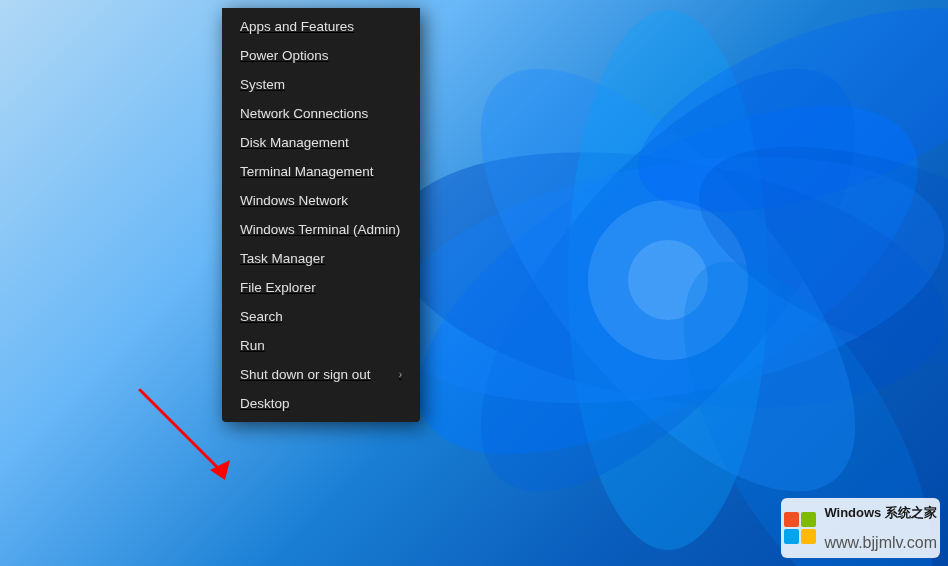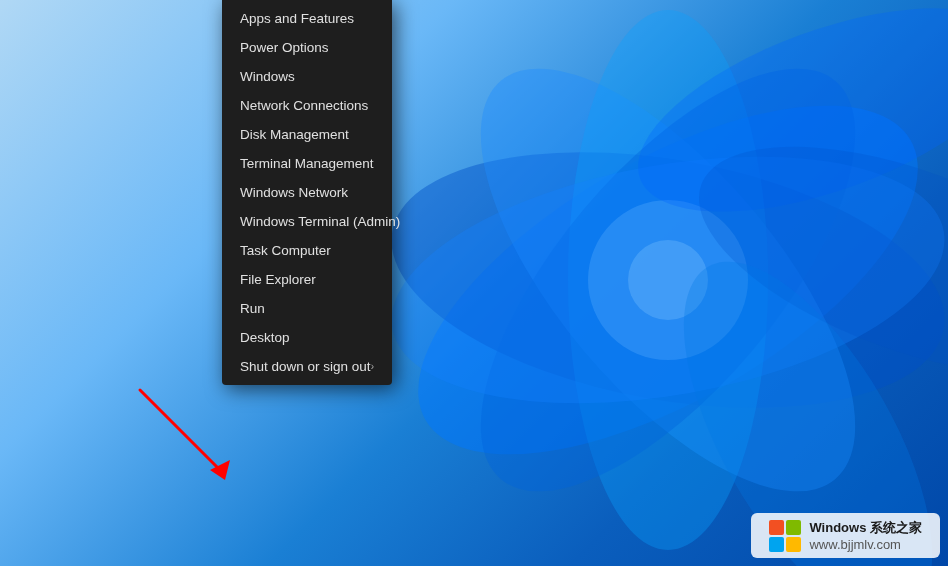--- a/index.html
+++ b/index.html
@@ -29,21 +29,21 @@
       width: 680px;
       height: 650px;
     }
 
     .watermark {
       position: absolute;
       bottom: 8px;
       right: 8px;
       background: rgba(255,255,255,0.85);
       border-radius: 6px;
-      padding: 6px 18px;
+      padding: 6px 3px;
       display: flex;
       align-items: center;
       gap: 8px;
       font-size: 12px;
       color: #333;
     }
 
     .watermark-icon {
       width: 32px;
       height: 32px;
@@ -61,35 +61,37 @@
       flex-direction: column;
     }
 
     .watermark-text .line1 {
       font-size: 13px;
       font-weight: bold;
       color: #1a1a1a;
     }
 
     .watermark-text .line2 {
-      font-size: 13px;
+      font-size: 16px;
       color: #555;
+      margin-top: 12px;
     }
 
     
     .context-menu {
       position: absolute;
-      top: 0;
+      top: 8px;
       left: 222px;
-      width: 170px;
+      width: 198px;
       background: #1e1e1e;
       border-radius: 0 0 4px 4px;
       padding: 4px 0;
       box-shadow: 4px 4px 20px rgba(0,0,0,0.6);
       z-index: 100;
+      text-decoration: underline;
     }
 
     .menu-item {
       display: flex;
       align-items: center;
       justify-content: space-between;
       padding: 7px 18px;
       color: #e0e0e0;
       font-size: 13.5px;
       cursor: pointer;
@@ -134,52 +136,55 @@
 </div>
 
 <div class="context-menu">
 <div class="menu-item">
       <span>Apps and Features</span>
     </div>
     <div class="menu-item">
       <span>Power Options</span>
     </div>
     <div class="menu-item">
-      <span>Windows</span>
+      <span>System</span>
     </div>
     <div class="menu-item">
       <span>Network Connections</span>
     </div>
     <div class="menu-item">
       <span>Disk Management</span>
     </div>
     <div class="menu-item">
       <span>Terminal Management</span>
     </div>
     <div class="menu-item">
       <span>Windows Network</span>
     </div>
     <div class="menu-item">
       <span>Windows Terminal (Admin)</span>
     </div>
     <div class="menu-item">
-      <span>Task Computer</span>
+      <span>Task Manager</span>
     </div>
     <div class="menu-item">
       <span>File Explorer</span>
     </div>
     <div class="menu-item">
+      <span>Search</span>
+    </div>
+    <div class="menu-item">
       <span>Run</span>
-    </div>
-    <div class="menu-item">
-      <span>Desktop</span>
     </div>
     <div class="menu-item">
       <span>Shut down or sign out</span>
       <span class="chevron">›</span>
+    </div>
+    <div class="menu-item">
+      <span>Desktop</span>
     </div>
   </div>
 
 <div class="red-arrow">
   <svg width="130" height="120" viewBox="0 0 130 120">
     <line x1="30" y1="10" x2="110" y2="90" stroke="red" stroke-width="3" stroke-linecap="round"></line>
     <polygon points="100,90 120,80 115,100" fill="red"></polygon>
   </svg>
 </div>
 

